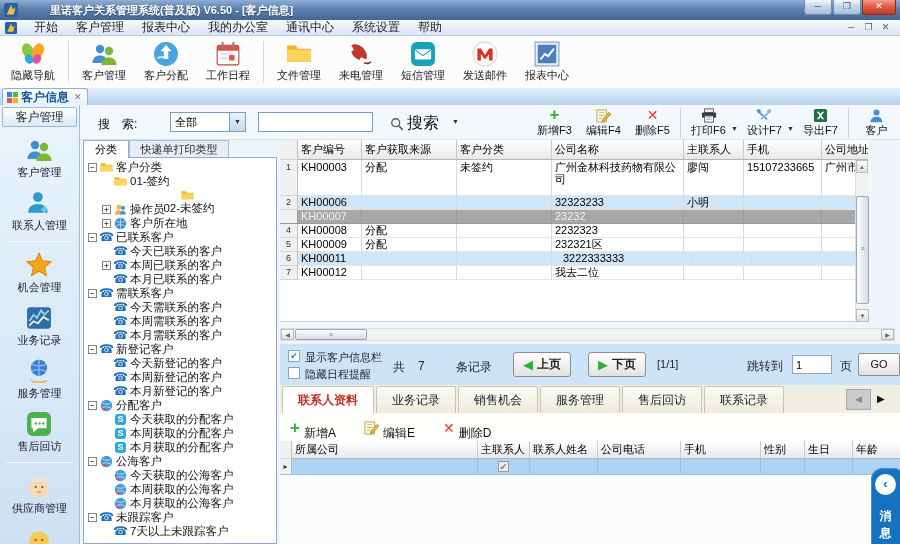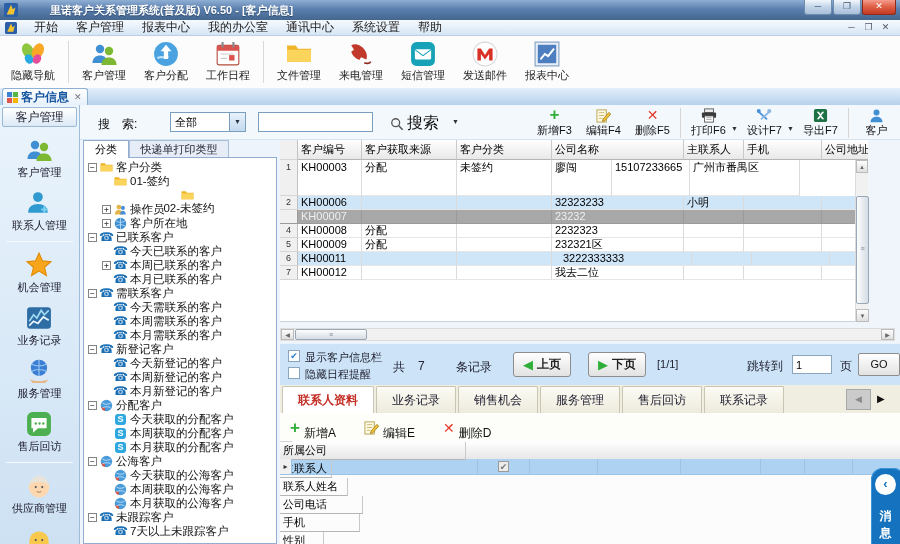--- a/index.html
+++ b/index.html
@@ -688,20 +688,21 @@
           <div class="hcell" style="width: 132px;">公司名称</div>
           <div class="hcell" style="width: 60px;">主联系人</div>
           <div class="hcell" style="width: 78px;">手机</div>
           <div class="hcell" style="width: 110px;">公司地址</div>
         </div>
         <div class="row r-t">
           <div class="cell gut" style="width: 18px;">1</div>
           <div class="cell" style="width: 64px;">KH00003</div>
           <div class="cell" style="width: 95px;">分配</div>
           <div class="cell" style="width: 95px;">未签约</div>
+          <div class="cell c-wrap" style="width: 132px;">广州金林科技药物有限公司</div>
           <div class="cell" style="width: 60px;">廖闯</div>
           <div class="cell" style="width: 78px;">15107233665</div>
           <div class="cell" style="width: 110px;">广州市番禺区</div>
         </div>
         <div class="row r-n r-alt">
           <div class="cell gut" style="width: 18px;">2</div>
           <div class="cell" style="width: 64px;">KH00006</div>
           <div class="cell" style="width: 95px;"></div>
           <div class="cell" style="width: 95px;"></div>
           <div class="cell" style="width: 132px;">32323233</div>
@@ -823,21 +824,21 @@
         <span class="lb">编辑E</span>
       </div>
       <div class="dact">
         <span class="ic">
           <span class="r-x">✕</span>
         </span>
         <span class="lb">删除D</span>
       </div>
     </div>
   <div id="detailtable">
-      <div class="hrow" style="height: 18px; flex-direction: column;">
+      <div class="hrow" style="height: 18px;">
         <div class="hcell gut" style="width: 12px;"></div>
         <div class="hcell" style="width: 186px; line-height: 17px;">所属公司</div>
         <div class="hcell" style="width: 52px; line-height: 17px;">主联系人</div>
         <div class="hcell" style="width: 68px; line-height: 17px;">联系人姓名</div>
         <div class="hcell" style="width: 83px; line-height: 17px;">公司电话</div>
         <div class="hcell" style="width: 80px; line-height: 17px;">手机</div>
         <div class="hcell" style="width: 44px; line-height: 17px;">性别</div>
         <div class="hcell" style="width: 48px; line-height: 17px;">生日</div>
         <div class="hcell" style="width: 60px; line-height: 17px;">年龄</div>
       </div>

